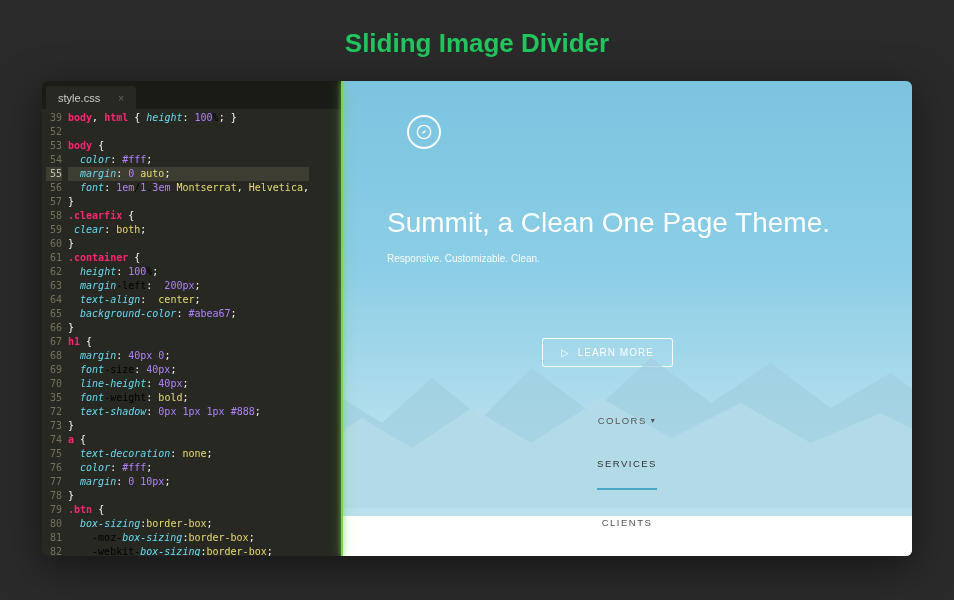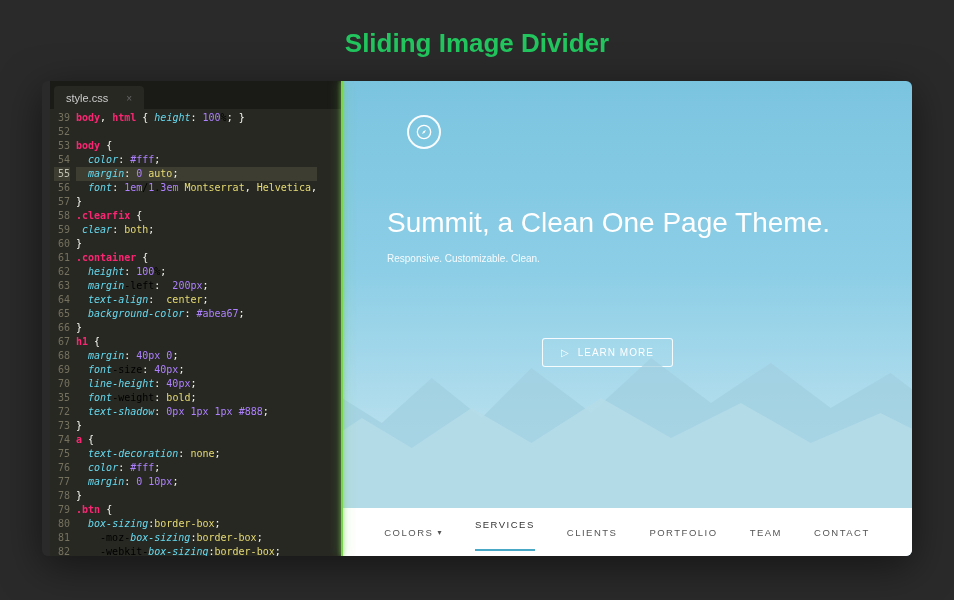--- a/index.html
+++ b/index.html
@@ -21,21 +21,21 @@
   position: relative;
   width: 870px;
   height: 475px;
   margin: 0 auto;
   border-radius: 6px;
   overflow: hidden;
   box-shadow: 0 10px 40px rgba(0,0,0,0.5);
 }
 .left-pane {
   position: absolute;
-  left: 8px; top: 0;
+  left: 0; top: 0;
   width: 300px;
   height: 100%;
   background: #272822;
   overflow: hidden;
 }
 .tab-bar {
   height: 28px;
   background: #1a1a17;
   display: flex;
   align-items: flex-end;
@@ -126,26 +126,27 @@
   color: #fff;
   font-size: 10px;
   letter-spacing: 1px;
   padding: 8px 18px;
   border-radius: 3px;
   background: rgba(255,255,255,0.05);
 }
 .nav-footer {
   position: absolute;
   bottom: 0; left: 0; right: 0;
-  height: 48px;
+  height: 40px;
   background: #fff;
   display: flex;
   align-items: center;
   justify-content: center;
   gap: 32px;
+  flex-direction: column;
 }
 .nav-item {
   font-size: 9.5px;
   letter-spacing: 1.5px;
   color: #555;
   display: flex;
   align-items: center;
   gap: 4px;
 }
 .nav-item.active {

